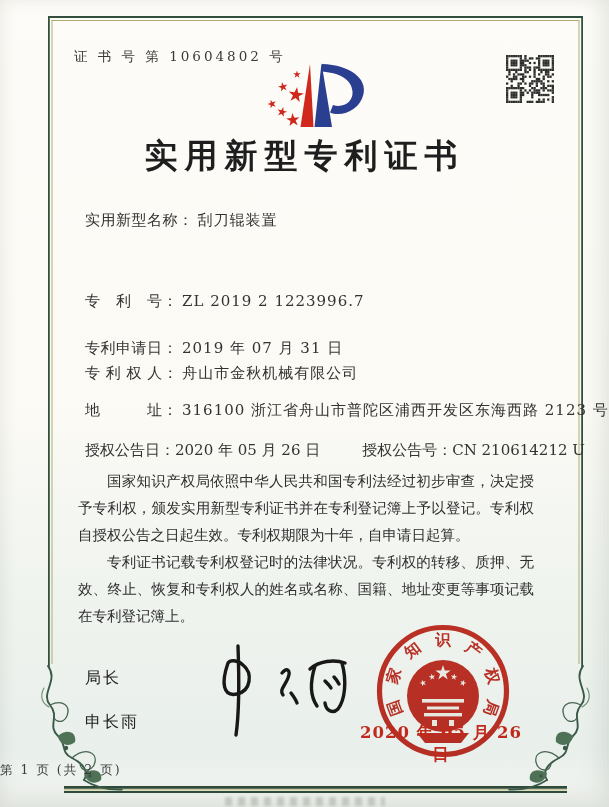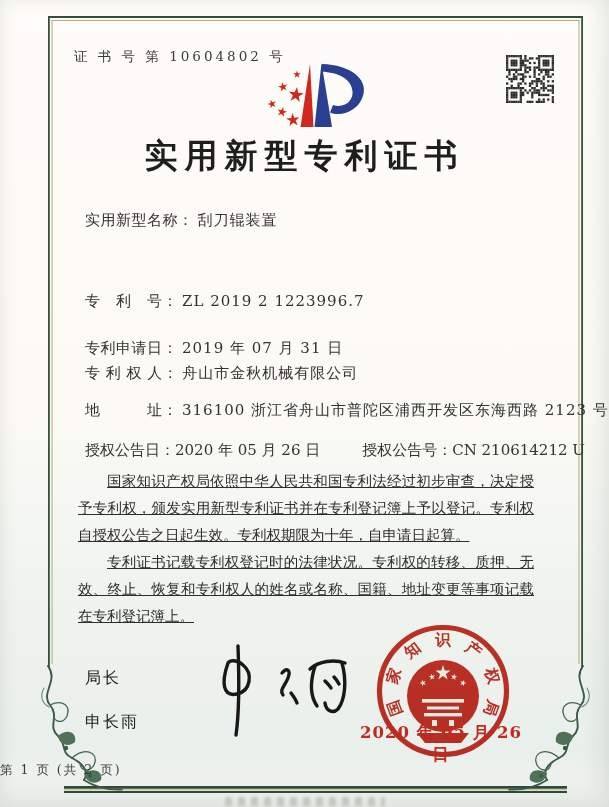--- a/index.html
+++ b/index.html
@@ -15,21 +15,21 @@
   .certno{left:74px;top:48px;font-size:13.5px;letter-spacing:3px;color:#3a3a3a;}
   .title{left:0;right:0;top:134px;text-align:center;font-size:33px;font-weight:bold;
          letter-spacing:7px;color:#1e1e1e;}
   .frow{left:85px;font-size:15px;color:#333;white-space:nowrap;}
   .frow .lab{letter-spacing:.5px;}
   .frow .val{letter-spacing:1px;margin-left:4px;}
   .grantrow{left:85px;top:441px;font-size:15px;color:#333;white-space:nowrap;}
   .grantrow .pair2{margin-left:42px;}
   .bodytext{left:78px;top:468px;width:456px;font-size:14.5px;line-height:27px;
             text-align:justify;color:#2e2e2e;}
-  .bodytext p{margin:0;text-indent:2em;text-decoration:underline;}
+  .bodytext p{margin:0;text-indent:2em;}
   .signer{left:85px;font-family:"DejaVu Sans","Liberation Sans",sans-serif;
           font-size:16px;font-weight:500;color:#222;letter-spacing:2px;}
   .footer{left:0;right:16px;top:762px;font-size:12.5px;
           letter-spacing:2px;color:#3c3c3c;}
   .sealdate{left:356px;top:722px;width:170px;text-align:center;font-size:16.5px;
             font-weight:bold;color:#c0291c;letter-spacing:1px;}
   
   .bleed{left:225px;top:797px;width:160px;height:9px;opacity:.45;filter:blur(1.6px);
     background:repeating-linear-gradient(90deg,#9aa096 0 7px,transparent 7px 13px);}
   .qrbox{left:506px;top:55px;width:48px;height:48px;}

